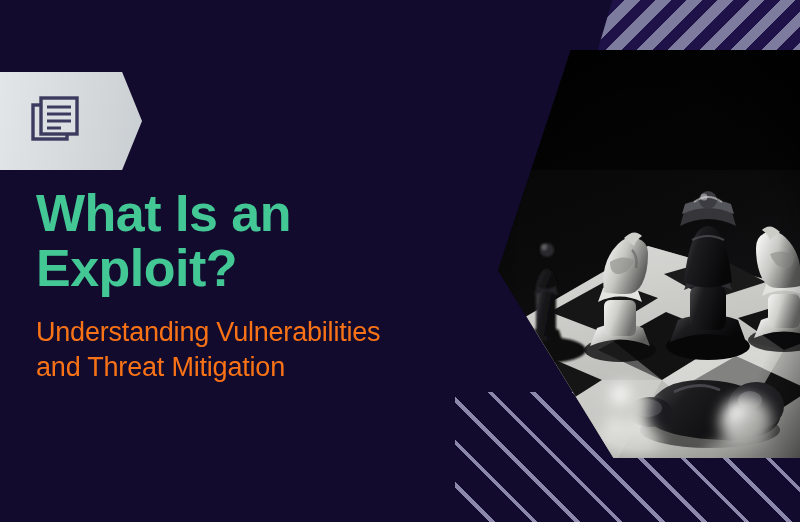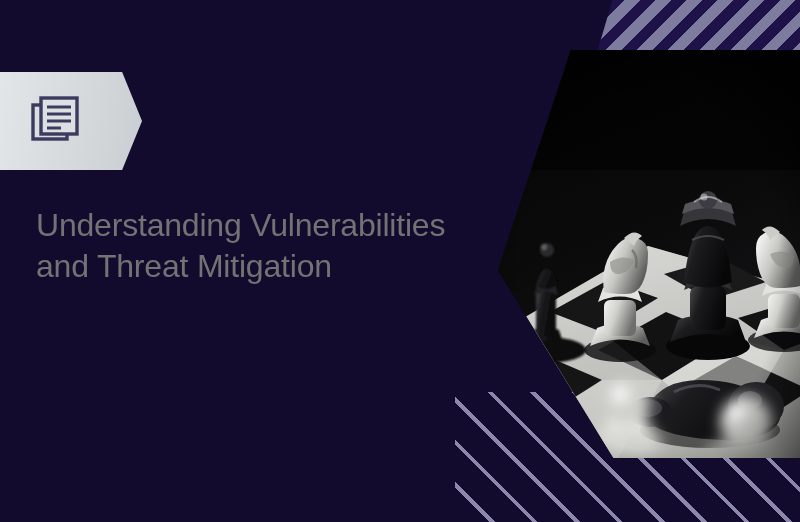--- a/index.html
+++ b/index.html
@@ -79,24 +79,24 @@
   .headline {
     font-size:52px;
     line-height:1.06;
     font-weight:bold;
     color:#42c795;
     letter-spacing:-0.5px;
     white-space:pre-line;
   }
   .subhead {
     margin-top:19px;
-    font-size:32px;
+    font-size:27px;
     line-height:1.28;
     font-weight:normal;
-    color:#737373;
+    color:#f97316;
     letter-spacing:-0.2px;
     white-space:pre-line;
   }
 </style>
 </head>
 <body>
 
 <div class="banner">
 
   <div class="stripes-top"></div>
@@ -254,17 +254,19 @@
       <rect x="3" y="12" width="34" height="34" fill="none" stroke="#3c3a5e" stroke-width="3.4"></rect>
       <rect x="11" y="5" width="36" height="36" fill="#dde0e2" stroke="#3c3a5e" stroke-width="3.4"></rect>
       <line x1="17" y1="14" x2="41" y2="14" stroke="#3c3a5e" stroke-width="3.2"></line>
       <line x1="17" y1="21" x2="41" y2="21" stroke="#3c3a5e" stroke-width="3.2"></line>
       <line x1="17" y1="28" x2="41" y2="28" stroke="#3c3a5e" stroke-width="3.2"></line>
       <line x1="17" y1="35" x2="31" y2="35" stroke="#3c3a5e" stroke-width="3.2"></line>
     </svg>
   </div>
 
   <div class="copy">
+    <div class="headline">What Is an
+Exploit?</div>
     <div class="subhead">Understanding Vulnerabilities
 and Threat Mitigation</div>
   </div>
 
 </div>
 
 </body></html>

